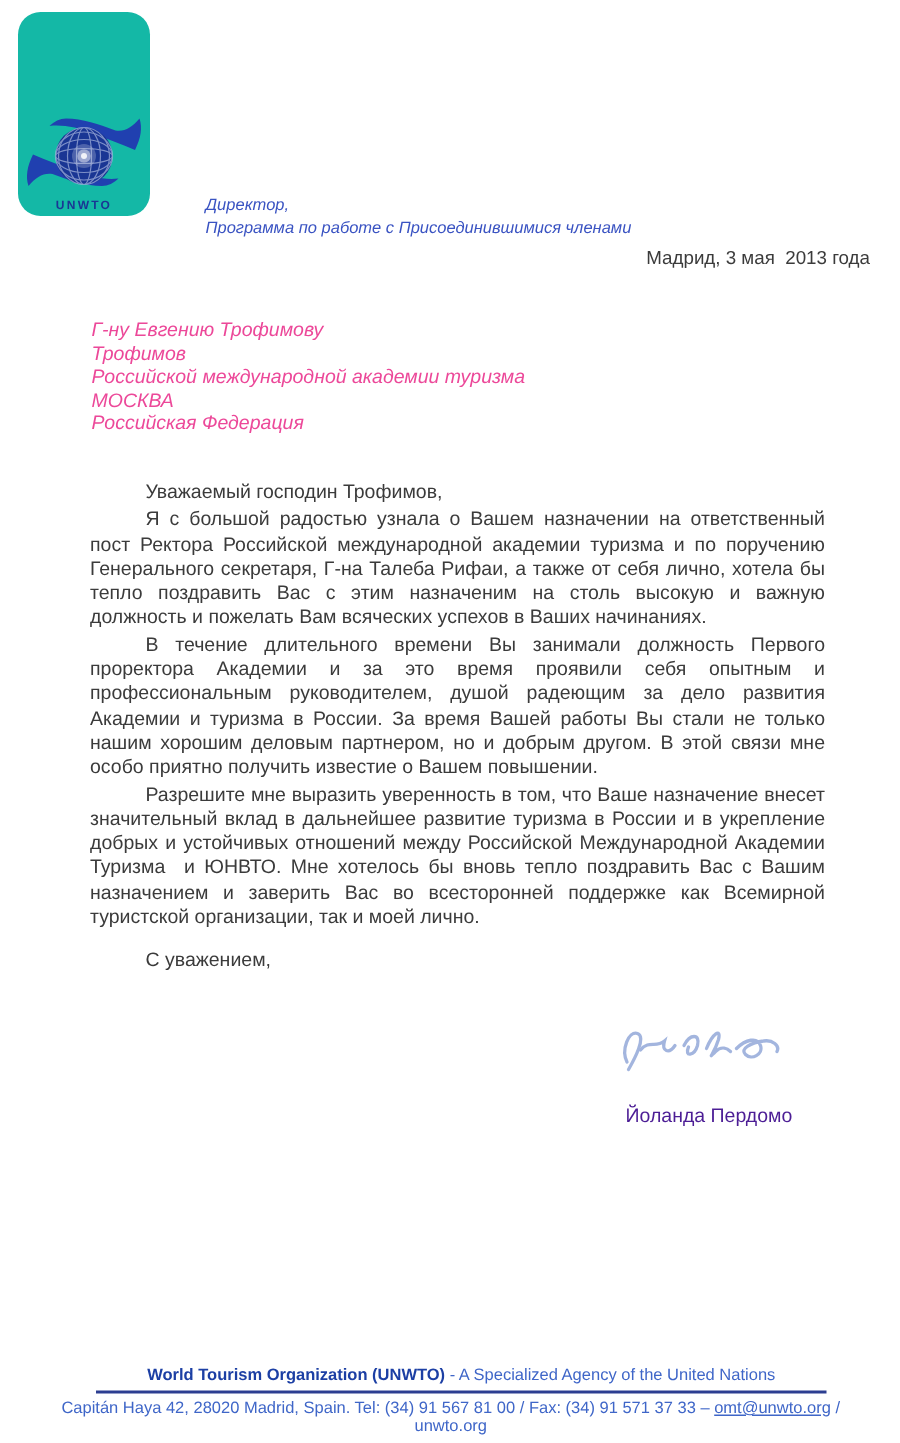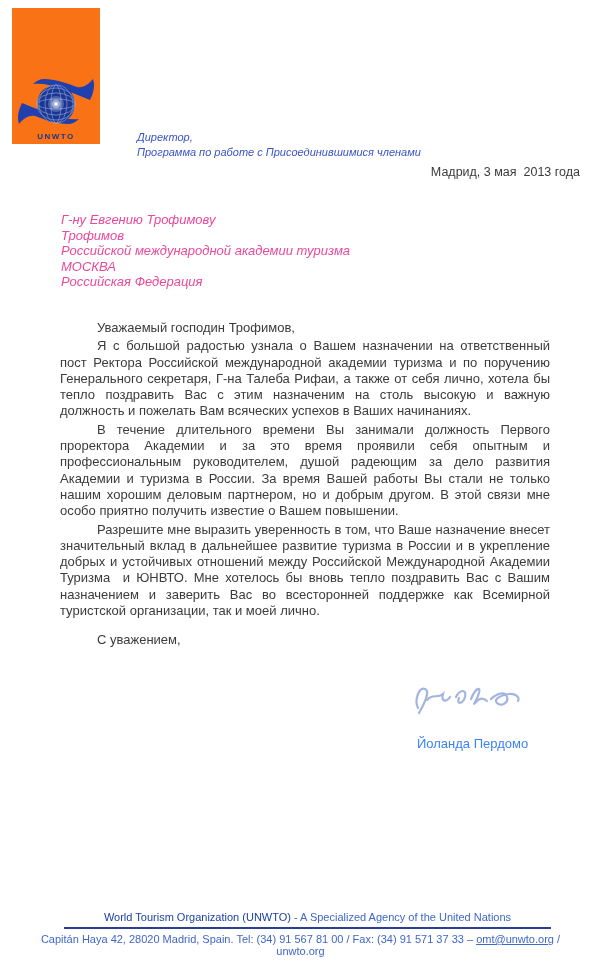--- a/index.html
+++ b/index.html
@@ -4,21 +4,22 @@
 <style>
   * { margin:0; padding:0; box-sizing:border-box; }
   html,body { background:#9a9a9a; }
   .page {
     position:relative; width:600px; height:962px; margin:0 auto;
     background:#ffffff; overflow:hidden;
     font-family:"Liberation Sans", sans-serif; color:#3b3b3b;
   }
   .letterhead-box {
     position:absolute; left:12px; top:8px; width:88px; height:136px;
-    background:#f97316;
+    background:#14b8a6;
+    border-radius:15px;
   }
   .dept {
     position:absolute; left:137px; top:110px;
     font-style:italic; font-size:11px; line-height:15px; color:#3a53c2;margin-top:20px;
   }
   .date-line {
     position:absolute; top:165px; right:20px;
     font-size:12.5px; color:#3b3b3b;
   }
   .recipient {
@@ -28,26 +29,26 @@
   .letter-body {
     position:absolute; left:60px; top:320px; width:490px;
     font-size:13px; line-height:16.3px; color:#3b3b3b;
   }
   .salutation { margin-left:37px; }
   .letter-body p {
     margin-top:2px; text-align:justify; text-indent:37px;
   }
   .closing { margin-top:13px; margin-left:37px; }
   .signature-wrap { position:absolute; left:410px; top:680px; width:118px; height:40px; }
-  .signer-name { position:absolute; left:417px; top:736px; font-size:13px; color:#3b82f6; }
+  .signer-name { position:absolute; left:417px; top:736px; font-size:13px; color:#4c1d95; }
   .footer-org {
     position:absolute; left:64px; top:911px; width:487px;
     text-align:center; font-size:11px; color:#3f66c8;
   }
-  .footer-org .org-bold { font-weight:normal; color:#1c3fa4;margin-top:28px; }
+  .footer-org .org-bold { font-weight:bold; color:#1c3fa4;margin-top:28px; }
   .footer-rule {
     position:absolute; left:64px; top:927px; width:487px; height:2px;
     background:#2c3e91;
   }
   .footer-address {
     position:absolute; left:33px; top:933px; width:535px;
     text-align:center; font-size:11px; color:#3f66c8;
   }
   .footer-address .email { text-decoration:underline; }
 </style>

